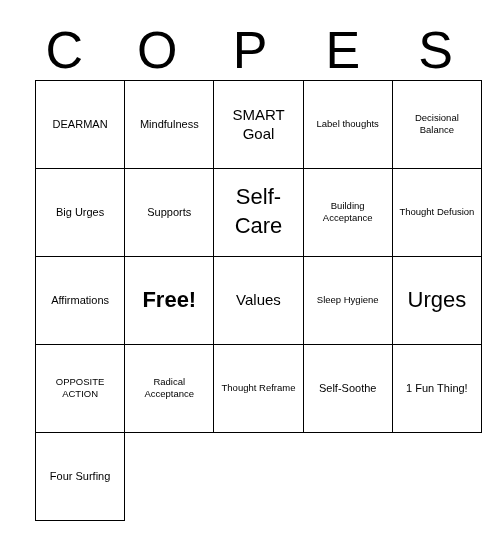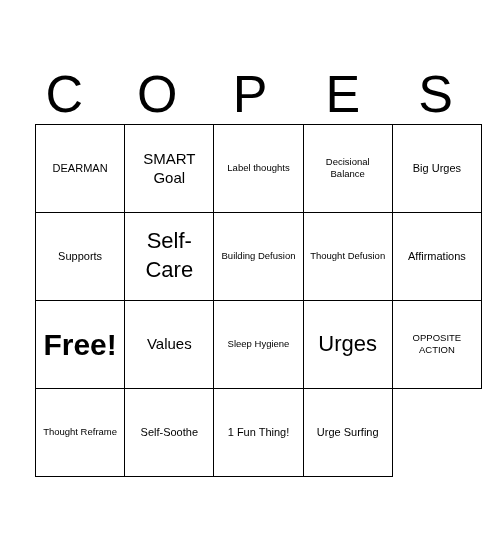--- a/index.html
+++ b/index.html
@@ -63,21 +63,21 @@
       font-size: 11px;
       line-height: 1.3;
       font-family: Arial, sans-serif;
     }
 
     .bingo-cell-text.large {
       font-size: 22px;
     }
 
     .bingo-cell-text.xlarge {
-      font-size: 30px;
+      font-size: 22px;
       font-weight: bold;
     }
 
     .bingo-cell-text.medium {
       font-size: 15px;
     }
 
     .bingo-cell-text.small {
       font-size: 9.5px;
       line-height: 1.3;
@@ -92,39 +92,42 @@
       <div class="bingo-header-cell">O</div>
       <div class="bingo-header-cell">P</div>
       <div class="bingo-header-cell">E</div>
       <div class="bingo-header-cell">S</div>
     </div>
   <div class="bingo-grid">
   <div class="bingo-cell">
         <span class="bingo-cell-text ">DEARMAN</span>
       </div>
       <div class="bingo-cell">
+        <span class="bingo-cell-text ">Mindfulness</span>
+      </div>
+      <div class="bingo-cell">
         <span class="bingo-cell-text medium">SMART Goal</span>
       </div>
       <div class="bingo-cell">
         <span class="bingo-cell-text small">Label thoughts</span>
       </div>
       <div class="bingo-cell">
         <span class="bingo-cell-text small">Decisional Balance</span>
       </div>
       <div class="bingo-cell">
         <span class="bingo-cell-text ">Big Urges</span>
       </div>
       <div class="bingo-cell">
         <span class="bingo-cell-text ">Supports</span>
       </div>
       <div class="bingo-cell">
         <span class="bingo-cell-text large">Self-Care</span>
       </div>
       <div class="bingo-cell">
-        <span class="bingo-cell-text small">Building Defusion</span>
+        <span class="bingo-cell-text small">Building Acceptance</span>
       </div>
       <div class="bingo-cell">
         <span class="bingo-cell-text small">Thought Defusion</span>
       </div>
       <div class="bingo-cell">
         <span class="bingo-cell-text ">Affirmations</span>
       </div>
       <div class="bingo-cell">
         <span class="bingo-cell-text xlarge">Free!</span>
       </div>
@@ -134,25 +137,28 @@
       <div class="bingo-cell">
         <span class="bingo-cell-text small">Sleep Hygiene</span>
       </div>
       <div class="bingo-cell">
         <span class="bingo-cell-text large">Urges</span>
       </div>
       <div class="bingo-cell">
         <span class="bingo-cell-text small">OPPOSITE ACTION</span>
       </div>
       <div class="bingo-cell">
+        <span class="bingo-cell-text small">Radical Acceptance</span>
+      </div>
+      <div class="bingo-cell">
         <span class="bingo-cell-text small">Thought Reframe</span>
       </div>
       <div class="bingo-cell">
         <span class="bingo-cell-text ">Self-Soothe</span>
       </div>
       <div class="bingo-cell">
         <span class="bingo-cell-text ">1 Fun Thing!</span>
       </div>
       <div class="bingo-cell">
-        <span class="bingo-cell-text ">Urge Surfing</span>
+        <span class="bingo-cell-text ">Four Surfing</span>
       </div>
     </div>
 </div>
 
 </body></html>

